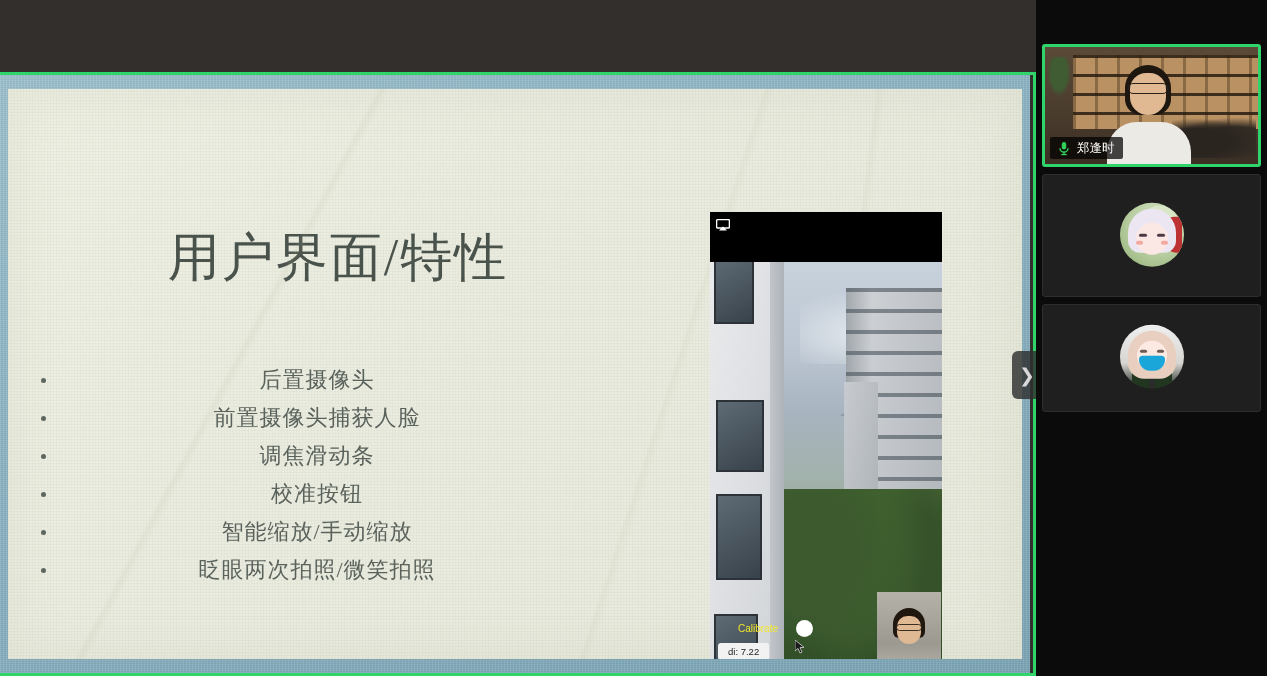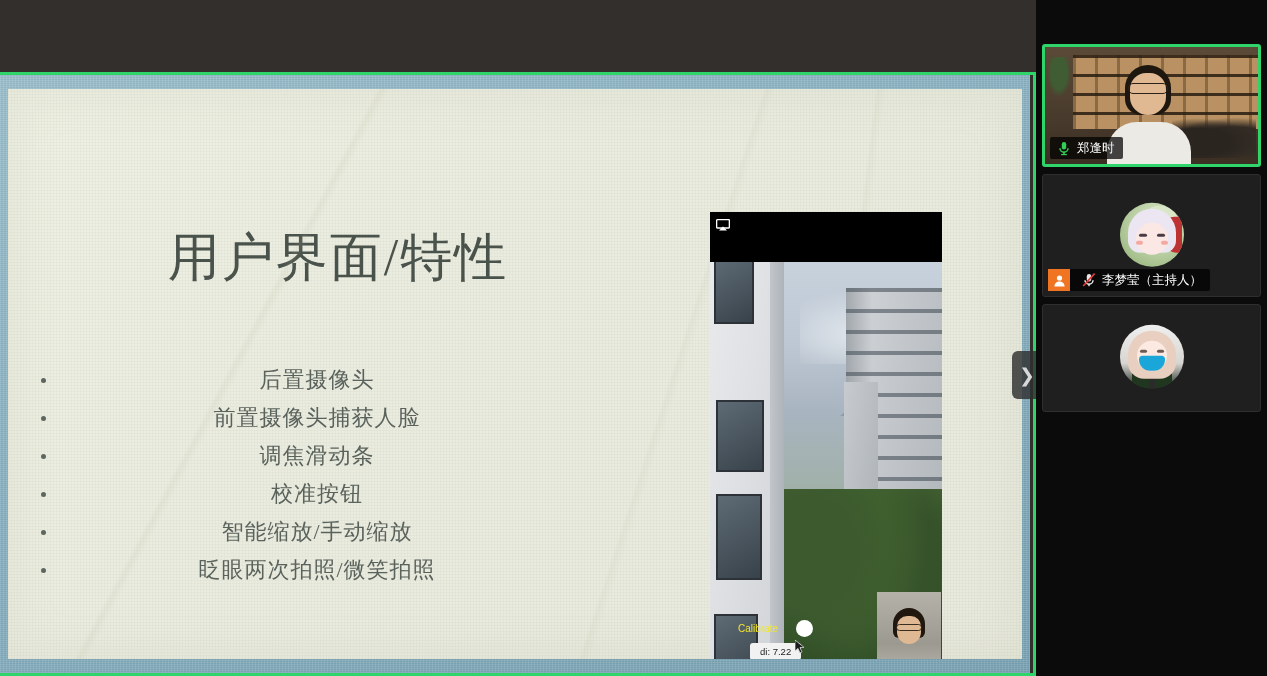--- a/index.html
+++ b/index.html
@@ -139,21 +139,21 @@
   .scene-tower2{
     position:absolute; right:64px; top:120px; width:34px; height:140px;
     background:linear-gradient(100deg,#c7cbcf,#aeb3b7);
   }
   
   #calibrate-label{
     position:absolute; left:28px; top:361px; font-size:10px; color:#f3e72b;
     font-family:"Liberation Sans",sans-serif; z-index:4;
   }
   .readout{
-    position:absolute; left:40px; background:#f2f2f2; color:#222;
+    position:absolute; left:8px; background:#f2f2f2; color:#222;
     font-size:9.5px; padding:3px 10px; border-radius:3px; z-index:4;
     font-family:"Liberation Sans",sans-serif;
   }
   #readout-di{ top:381px; }
   #focus-dot{
     position:absolute; left:86px; top:358px; width:17px; height:17px;
     border-radius:50%; background:#fff; z-index:4;
   }
   #cursor-arrow{ position:absolute; left:85px; top:378px; z-index:5; }
   
@@ -394,37 +394,20 @@
     <div class="ptile">
       <div class="avatar av-anime1">
         <div class="red"></div>
           <div class="hair"></div>
           <div class="face"></div>
         <div class="eye l"></div>
           <div class="eye r"></div>
         <div class="blush l"></div>
           <div class="blush r"></div>
       </div>
-      <div class="nameplate withbadge">
-        <span class="hostbadge orange">
-          <svg width="13" height="13" viewBox="0 0 13 13">
-            <circle cx="6.5" cy="4" r="2.6" fill="#fff"></circle>
-            <path d="M1.4 12.6c0-3 2.3-5 5.1-5s5.1 2 5.1 5z" fill="#fff"></path>
-          </svg>
-        </span>
-        <span class="micwrap">
-          <svg width="16" height="16" viewBox="0 0 16 16">
-            <rect x="5.8" y="2" width="4.4" height="7.4" rx="2.2" fill="#e9e9e9"></rect>
-            <path d="M4 8.2a4 4 0 0 0 8 0" fill="none" stroke="#e9e9e9" stroke-width="1.5"></path>
-            <rect x="7.3" y="11.6" width="1.4" height="2.6" fill="#e9e9e9"></rect>
-            <line x1="2.2" y1="14" x2="13.6" y2="1.6" stroke="#e23b3b" stroke-width="1.7"></line>
-          </svg>
-        </span>
-        <span class="pname">李梦莹（主持人）</span>
-      </div>
     </div>
 
 
 
     <div class="ptile partial">
       <div class="avatar av-anime2">
         <div class="suit"></div>
           <div class="tie"></div>
         <div class="hair2"></div>
           <div class="face2"></div>

